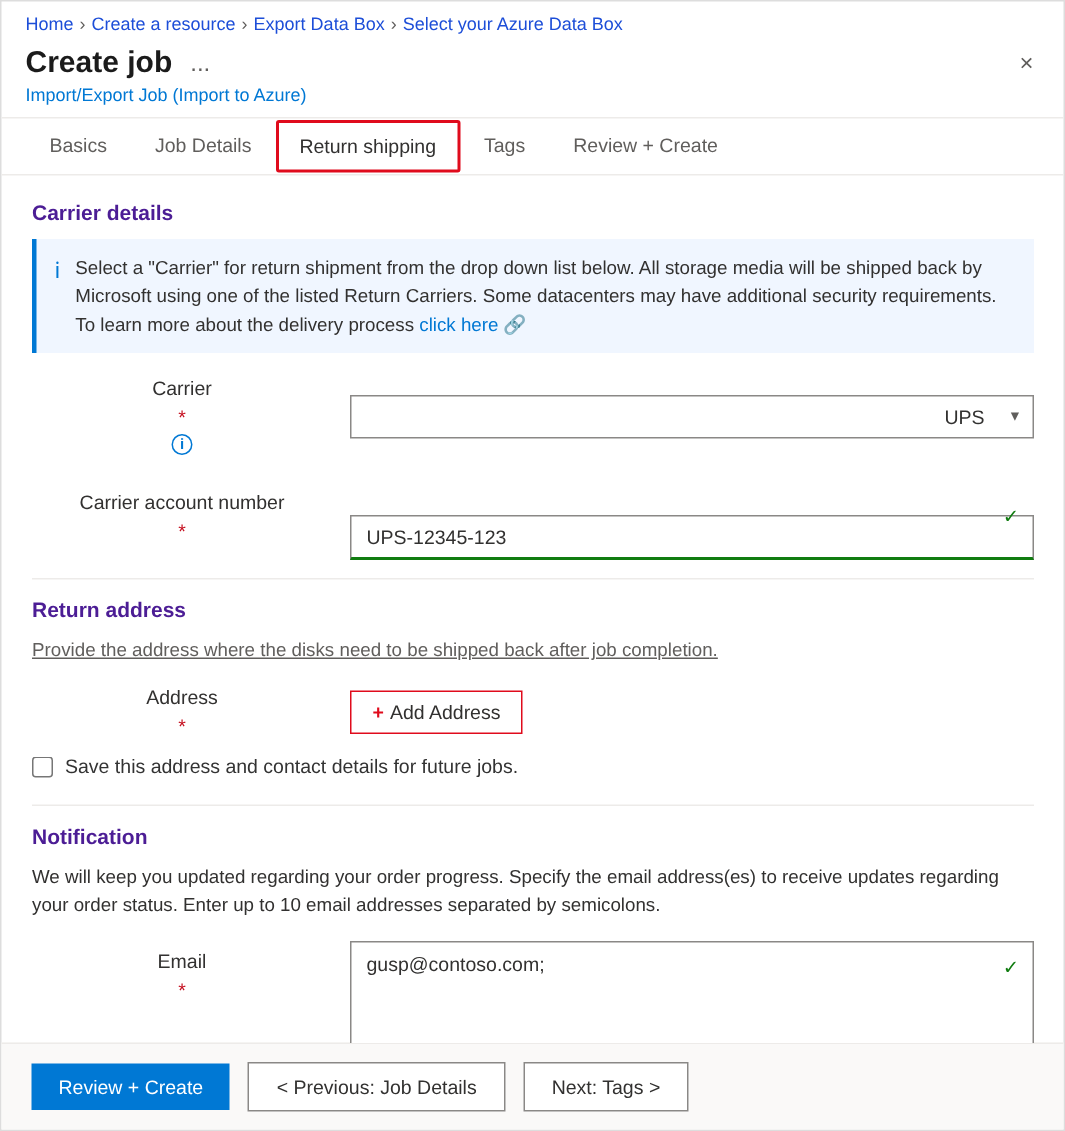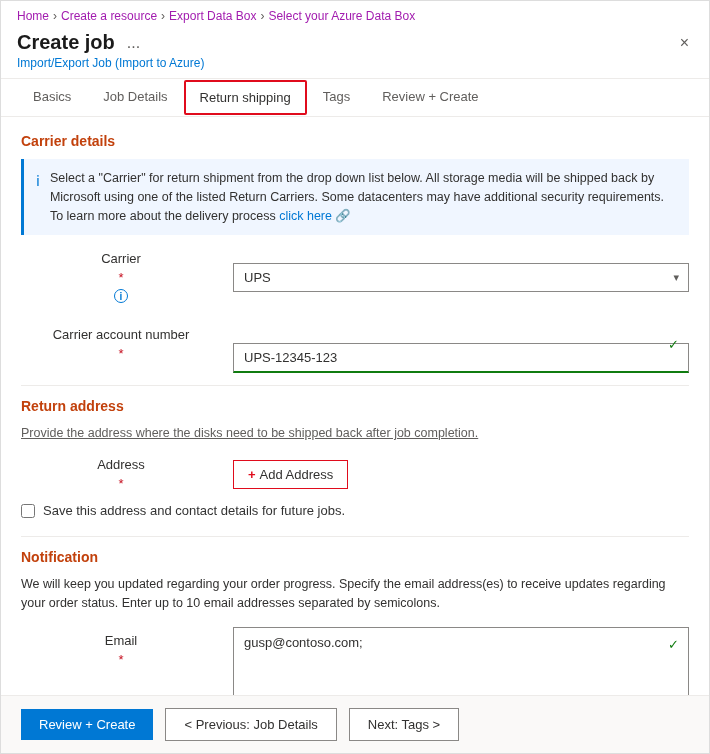--- a/index.html
+++ b/index.html
@@ -22,21 +22,21 @@
     }
     .breadcrumb {
       padding: 8px 16px 4px;
       font-size: 12px;
       color: #0078d4;
       display: flex;
       align-items: center;
       gap: 4px;
     }
     .breadcrumb span { color: #605e5c; }
-    .breadcrumb a { color: #a21caf; text-decoration: none; cursor: pointer; }
+    .breadcrumb a { color: #1d4ed8; text-decoration: none; cursor: pointer; }
     .header {
       padding: 4px 16px 8px;
       display: flex;
       align-items: flex-start;
       justify-content: space-between;
       border-bottom: 1px solid #edebe9;
       gap: 36px;
     }
     .header-left {}
     .title-row {
@@ -101,21 +101,21 @@
       padding: 8px 14px;
     }
     .content {
       flex: 1;
       overflow-y: auto;
       padding: 16px 20px;
     }
     .section-title {
       font-size: 14px;
       font-weight: 600;
-      color: #c2410c;
+      color: #4c1d95;
       margin-bottom: 10px;
     }
     .info-box {
       display: flex;
       gap: 10px;
       background: #f0f6ff;
       border-left: 3px solid #0078d4;
       padding: 10px 12px;
       margin-bottom: 16px;
       font-size: 12.5px;
@@ -169,21 +169,21 @@
     }
     .dropdown-field {
       width: 100%;
       border: 1px solid #8a8886;
       padding: 6px 32px 6px 10px;
       font-size: 13px;
       background: #fff;
       cursor: pointer;
       display: flex;
       align-items: center;
-      justify-content: flex-start;
+      justify-content: flex-end;
       color: #323130;
     }
     .dropdown-arrow {
       position: absolute;
       right: 10px;
       top: 50%;
       transform: translateY(-50%);
       color: #605e5c;
       font-size: 11px;
       pointer-events: none;

